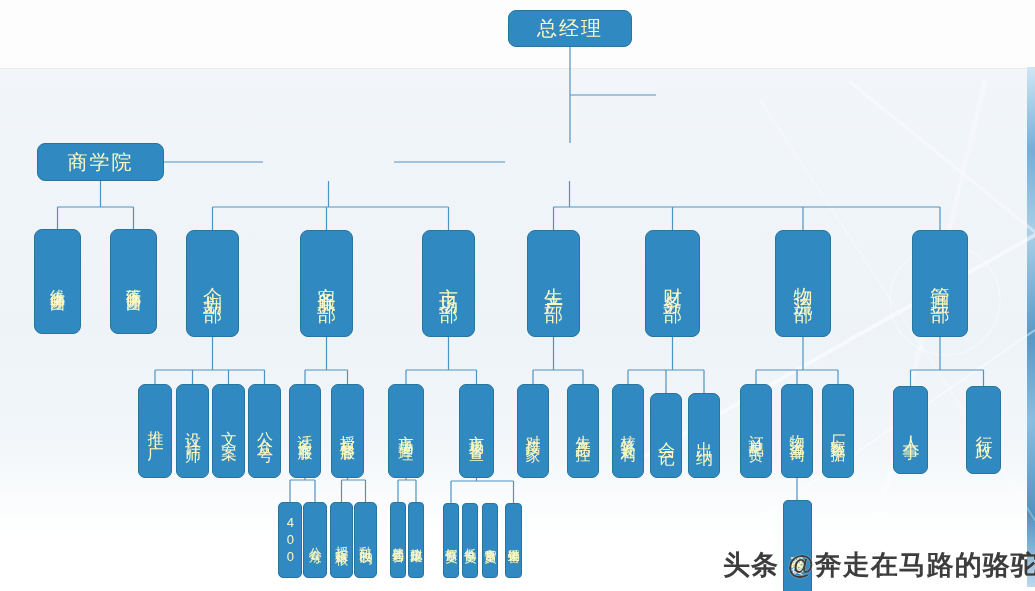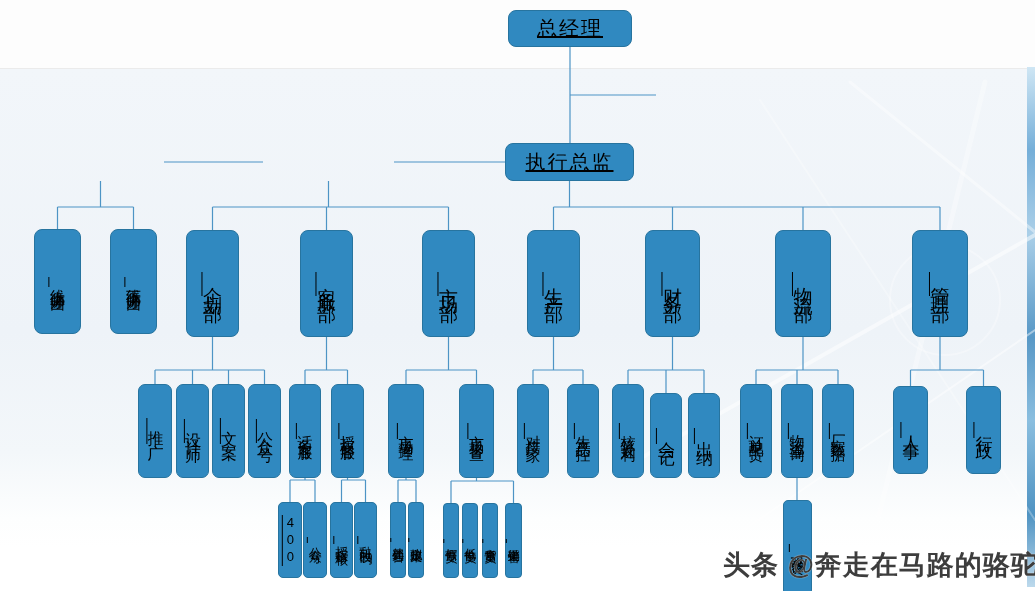--- a/index.html
+++ b/index.html
@@ -10,22 +10,22 @@
   }
   .top-band{position:absolute;left:0;top:0;width:1035px;height:68px;background:#fdfdfd;border-bottom:1px solid #ebebeb;z-index:0;}
   .panel{position:absolute;left:0;top:69px;width:1035px;height:479px;z-index:0;
     background:linear-gradient(180deg,#f2f6fa 0%,#eef3f8 55%,#f3f7fa 80%,#fdfefe 94%,#ffffff 100%);}
   .right-strip{position:absolute;right:0;top:67px;width:8px;height:520px;z-index:1;
     background:linear-gradient(180deg,#cfe6f4 0%,#74aed8 16%,#aacfe8 32%,#5898c6 52%,#8abedf 68%,#4f93c2 86%,#bcd9ec 100%);}
   svg.wires{position:absolute;left:0;top:0;z-index:1;}
   .node{
     position:absolute;box-sizing:border-box;z-index:2;
     background:#3089c0;border:1px solid #27749f;border-radius:8px;
-    color:#000000;display:flex;align-items:center;justify-content:center;
-    text-align:center;line-height:1.05;text-decoration:underline;
+    color:#fef9c3;display:flex;align-items:center;justify-content:center;
+    text-align:center;line-height:1.05;
   }
   .hz{letter-spacing:2px;}
   .v{writing-mode:vertical-lr;text-orientation:upright;}
   .sp-xs{letter-spacing:2px;}
   .sp-sm{letter-spacing:4px;}
   .sp-md{letter-spacing:8px;}
   .sp-lg{letter-spacing:13px;}
   .r7{border-radius:7px;}
   .r5{border-radius:5px;}
   .r4{border-radius:4px;}
@@ -70,21 +70,21 @@
       M940 337 V370 M910.5 370 H983.5 M910.5 370 V386 M983.5 370 V386
       M305 478 V480 M290 480 H315 M290 480 V502 M315 480 V502
       M347.5 478 V480 M341.5 480 H365.5 M341.5 480 V502 M365.5 480 V502
       M406 478 V480 M398 480 H416 M398 480 V502 M416 480 V502
       M476.5 478 V481 M451 481 H513.5 M451 481 V503 M513.5 481 V503
       M797 478 V500"></path>
   </svg>
 
   <div class="node hz" style="left:508px;top:10px;width:124px;height:37px;font-size:20px">总经理</div>
 
-  <div class="node hz" style="left:505px;top:143px;width:129px;height:38px;font-size:20px">执行总监</div>
+  <div class="node hz" style="left:37px;top:143px;width:127px;height:38px;font-size:20px">商学院</div>
 
   <div class="node v sp-xs" style="left:34px;top:229px;width:47px;height:105px;font-size:15px">线上讲师团</div>
   <div class="node v sp-xs" style="left:110px;top:229px;width:47px;height:105px;font-size:15px">线下讲师团</div>
   <div class="node v sp-md" style="left:186px;top:230px;width:53px;height:107px;font-size:19px">企划部</div>
   <div class="node v sp-md" style="left:300px;top:230px;width:53px;height:107px;font-size:19px">客服部</div>
   <div class="node v sp-md" style="left:422px;top:230px;width:53px;height:107px;font-size:19px">市场部</div>
   <div class="node v sp-md" style="left:527px;top:230px;width:53px;height:107px;font-size:19px">生产部</div>
   <div class="node v sp-md" style="left:645px;top:230px;width:55px;height:107px;font-size:19px">财务部</div>
   <div class="node v sp-md" style="left:775px;top:230px;width:56px;height:107px;font-size:19px">物流部</div>
   <div class="node v sp-md" style="left:912px;top:230px;width:56px;height:107px;font-size:19px">管理部</div>

